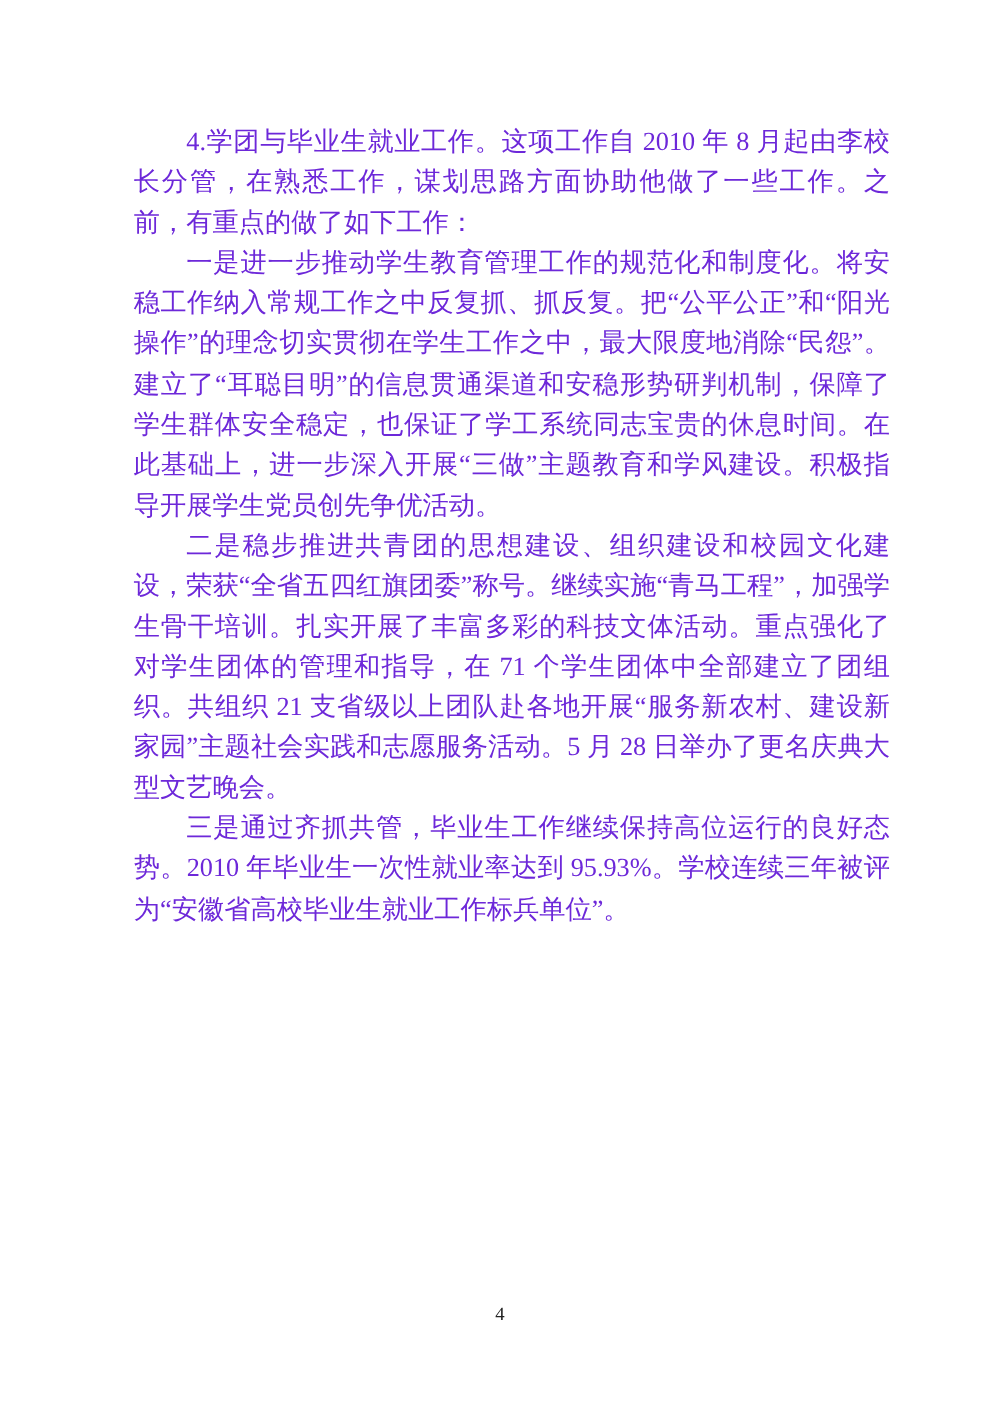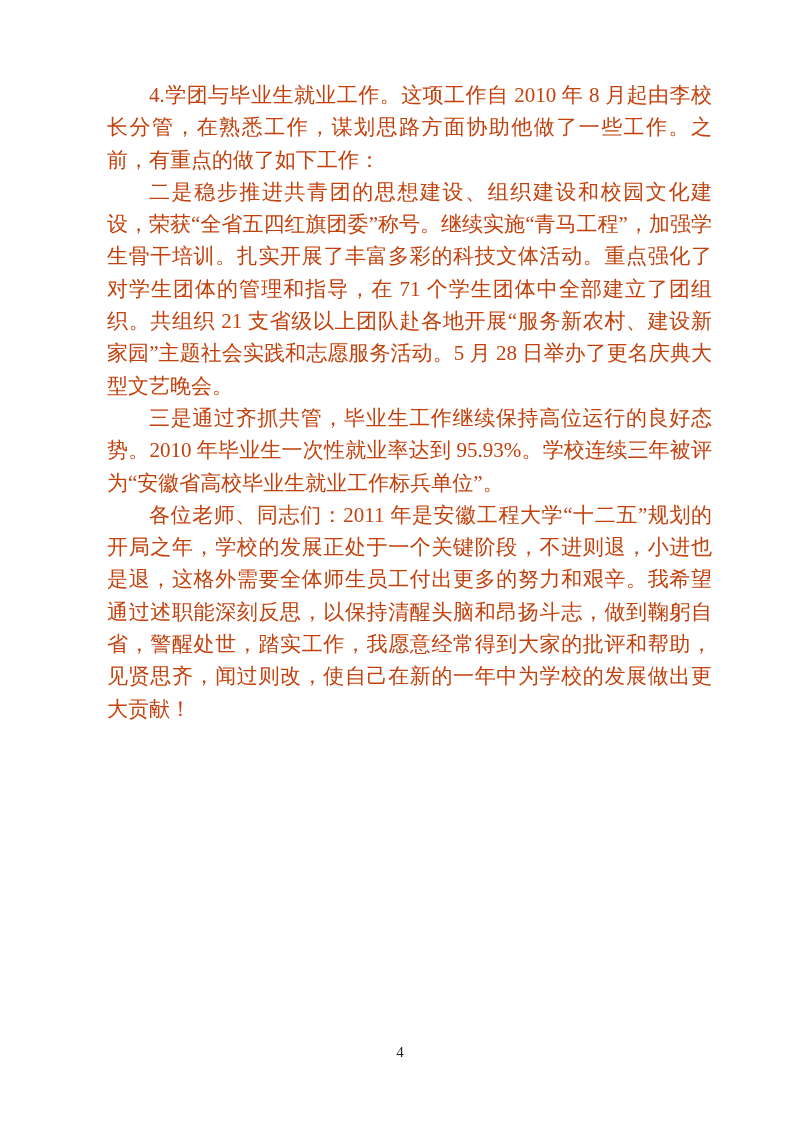--- a/index.html
+++ b/index.html
@@ -11,24 +11,24 @@
   }
   .page {
     position: relative;
     width: 800px;
     height: 1131px;
     background: #ffffff;
     overflow: hidden;
   }
   .content {
     position: absolute;
-    top: 79px;
+    top: 97px;
     left: 107px;
     width: 605px;
-    color: #c2410c;
+    color: #6d28d9;
     font-size: 21px;
     line-height: 32.3px;
     text-align: justify;
     text-justify: inter-ideograph;
   }
   .content p {
     text-indent: 2em;
     margin: 0;
   }
   .page-number {
@@ -40,18 +40,18 @@
     font-size: 15px;
     color: #222222;
   }
 </style>
 </head>
 <body>
 
 <div class="page">
   <div class="content">
     <p>4.学团与毕业生就业工作。这项工作自 2010 年 8 月起由李校长分管，在熟悉工作，谋划思路方面协助他做了一些工作。之前，有重点的做了如下工作：</p>
+    <p>一是进一步推动学生教育管理工作的规范化和制度化。将安稳工作纳入常规工作之中反复抓、抓反复。把“公平公正”和“阳光操作”的理念切实贯彻在学生工作之中，最大限度地消除“民怨”。建立了“耳聪目明”的信息贯通渠道和安稳形势研判机制，保障了学生群体安全稳定，也保证了学工系统同志宝贵的休息时间。在此基础上，进一步深入开展“三做”主题教育和学风建设。积极指导开展学生党员创先争优活动。</p>
     <p>二是稳步推进共青团的思想建设、组织建设和校园文化建设，荣获“全省五四红旗团委”称号。继续实施“青马工程”，加强学生骨干培训。扎实开展了丰富多彩的科技文体活动。重点强化了对学生团体的管理和指导，在 71 个学生团体中全部建立了团组织。共组织 21 支省级以上团队赴各地开展“服务新农村、建设新家园”主题社会实践和志愿服务活动。5 月 28 日举办了更名庆典大型文艺晚会。</p>
     <p>三是通过齐抓共管，毕业生工作继续保持高位运行的良好态势。2010 年毕业生一次性就业率达到 95.93%。学校连续三年被评为“安徽省高校毕业生就业工作标兵单位”。</p>
-    <p>各位老师、同志们：2011 年是安徽工程大学“十二五”规划的开局之年，学校的发展正处于一个关键阶段，不进则退，小进也是退，这格外需要全体师生员工付出更多的努力和艰辛。我希望通过述职能深刻反思，以保持清醒头脑和昂扬斗志，做到鞠躬自省，警醒处世，踏实工作，我愿意经常得到大家的批评和帮助，见贤思齐，闻过则改，使自己在新的一年中为学校的发展做出更大贡献！</p>
   </div>
   <div class="page-number">4</div>
 </div>
 
 </body></html>

